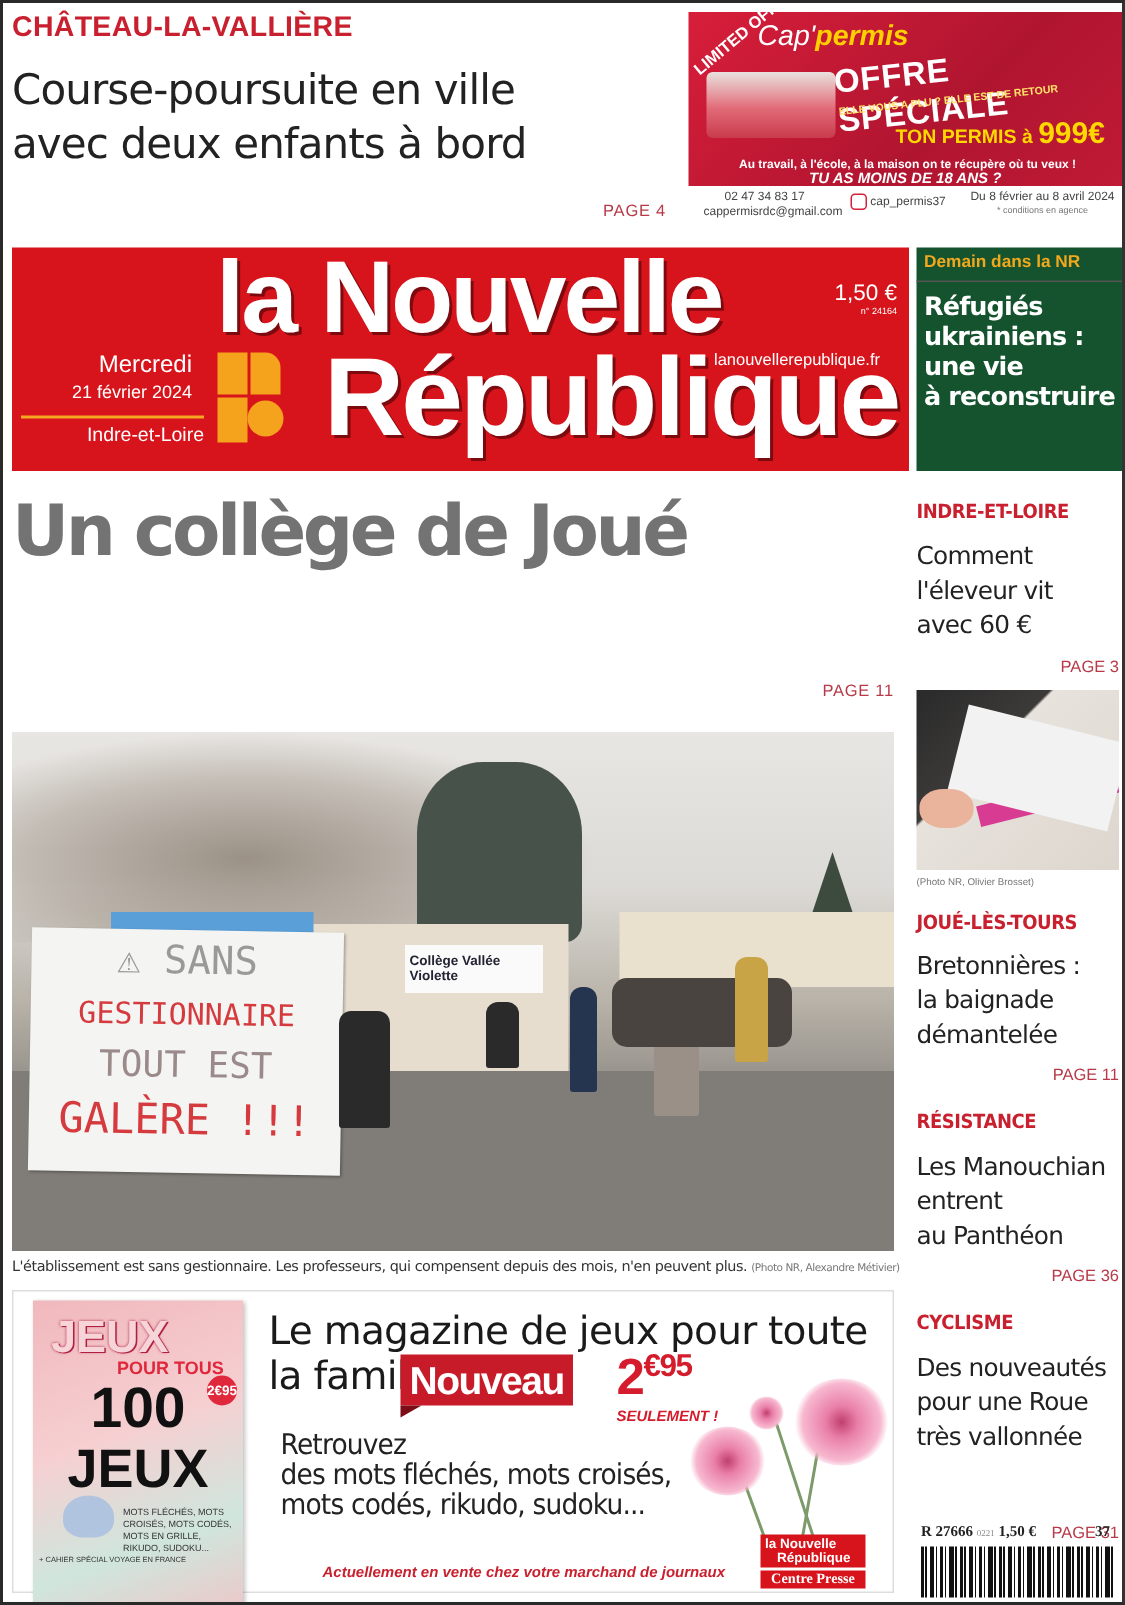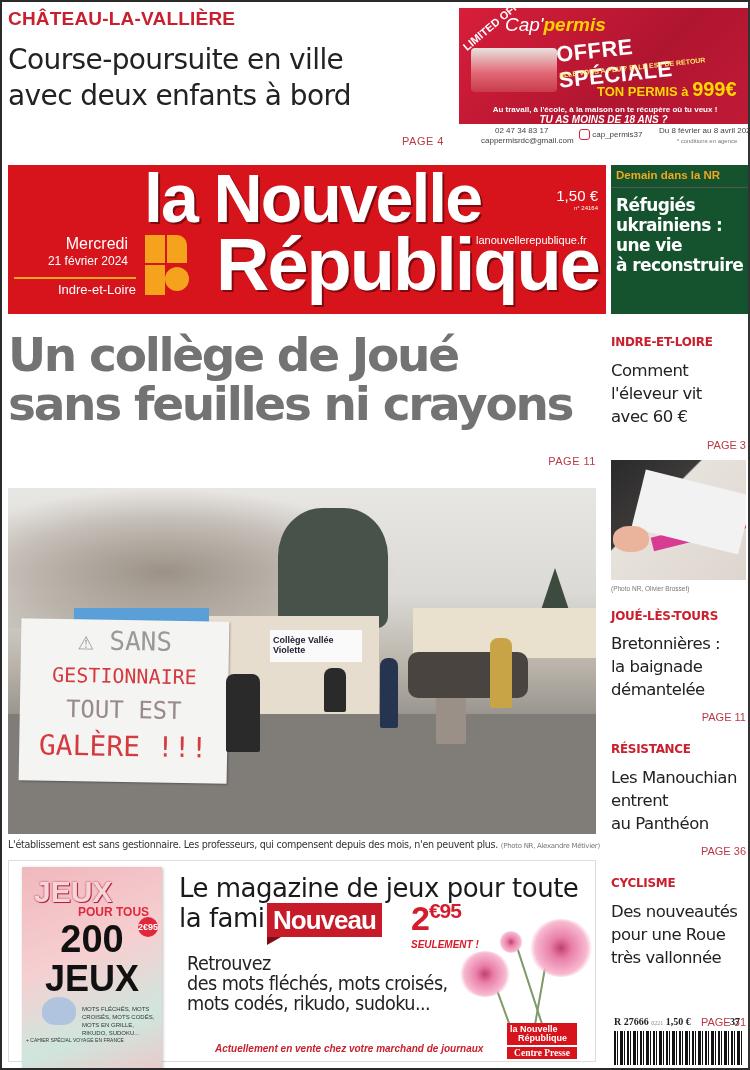--- a/index.html
+++ b/index.html
@@ -22,21 +22,21 @@
     #ad-top .ribbon { position:absolute; left:-4px; top:8px; color:#fff; font-weight:bold; font-size:11px; transform: rotate(-40deg); line-height:11px; text-align:center; }
     #ad-top .brand { position:absolute; left:46px; top:6px; font-size:19px; color:#fff; font-style:italic; }
     #ad-top .brand b { color:#ffd000; }
     #ad-top .car { position:absolute; left:12px; top:40px; width:86px; height:44px; background: linear-gradient(180deg,#e9e2df 0%, #e26b78 55%, #c93b4d 100%); border-radius:4px; }
     #ad-top .offre { position:absolute; left:98px; top:24px; color:#fff; font-weight:bold; font-size:22px; transform: rotate(-6deg); letter-spacing:0.5px; }
     #ad-top .sub { position:absolute; left:100px; top:56px; color:#ffe36a; font-size:7px; font-weight:bold; transform: rotate(-6deg); }
     #ad-top .permis { position:absolute; left:138px; top:70px; color:#ffd800; font-weight:bold; font-size:13px; }
     #ad-top .permis b { font-size:20px; }
     #ad-top .travail { position:absolute; left:6px; top:97px; color:#fff; font-size:8px; font-weight:bold; width:280px; text-align:center; }
     #ad-top .moins { position:absolute; left:0; top:106px; width:289px; text-align:center; color:#fff; font-size:10px; font-weight:bold; font-style:italic; }
-    #ad-top .foot { position:absolute; top:118px; font-size:8px; color:#444; line-height:10px;margin-left:12px; }
+    #ad-top .foot { position:absolute; top:118px; font-size:8px; color:#444; line-height:10px; }
     #ad-top .insta { display:inline-block; width:11px; height:11px; border:1.5px solid #d81e3a; border-radius:3px; vertical-align:middle; }
 
     
     #masthead { left: 6px; top: 163px; width: 598px; height: 149px; background: #d7141b; }
     #mast-la { left: 136px; top: -2px; font-size: 68px; font-weight: bold; color: #fff; letter-spacing: -2px; line-height: 70px; text-shadow: 2px 2px 0 #7c0a0e; }
     #mast-rep { left: 208px; top: 60px; font-size: 74px; font-weight: bold; color: #fff; letter-spacing: -2px; line-height: 80px; text-shadow: 2px 2px 0 #7c0a0e; }
     #mast-day { left: 10px; top: 70px; width: 110px; text-align: right; color: #fff; font-size: 16px; }
     #mast-date { left: 10px; top: 89px; width: 110px; text-align: right; color: #fff; font-size: 12px; }
     #mast-rule { left: 6px; top: 112px; width: 122px; height: 2px; background: #f5a623; }
     #mast-region { left: 6px; top: 117px; width: 122px; text-align: right; color: #fff; font-size: 13px; }
@@ -178,21 +178,20 @@
   <div id="demain-text">
     <div>Réfugiés</div>
     <div>ukrainiens :</div>
     <div>une vie</div>
     <div>à reconstruire</div>
   </div>
 </div>
 
 <div class="abs" id="main-title">
   <div>Un collège de Joué</div>
-  <div>sans feuilles ni crayons</div>
 </div>
 <div class="abs pageref" id="main-page">PAGE 11</div>
 
 <div class="abs" id="photo">
   <div id="trees"></div>
   <div id="pine2"></div>
   <div id="pine"></div>
   <div id="bldg"></div>
   <div id="wall"></div>
   <div id="college-sign">Collège Vallée Violette</div>
@@ -214,21 +213,21 @@
 <div class="abs" id="caption">
   <span>L'établissement est sans gestionnaire. Les professeurs, qui compensent depuis des mois, n'en peuvent plus.</span>
   <span class="credit">(Photo NR, Alexandre Métivier)</span>
 </div>
 
 <div class="abs" id="ad-bottom">
   <div id="mag-cover">
     <div class="t1">JEUX</div>
     <div class="t2">POUR TOUS</div>
     <div class="price">2€95</div>
-    <div class="t3">200</div>
+    <div class="t3">100</div>
     <div class="t4">JEUX</div>
     <div style="position:absolute;left:20px;top:130px;width:34px;height:28px;background:#a8c0e0;border-radius:50% 50% 40% 40%;opacity:0.85"></div>
     <div class="small">MOTS FLÉCHÉS, MOTS CROISÉS, MOTS CODÉS, MOTS EN GRILLE, RIKUDO, SUDOKU...</div>
     <div class="bottomline">+ CAHIER SPÉCIAL VOYAGE EN FRANCE</div>
   </div>
   <div id="ad-b-title">Le magazine de jeux pour toute la famille !</div>
   <div id="nouveau">Nouveau</div>
   <div id="nouveau-tail"></div>
   <div id="ad-price"><span>2</span><small>€95</small></div>
   <div id="ad-seul">SEULEMENT !</div>

